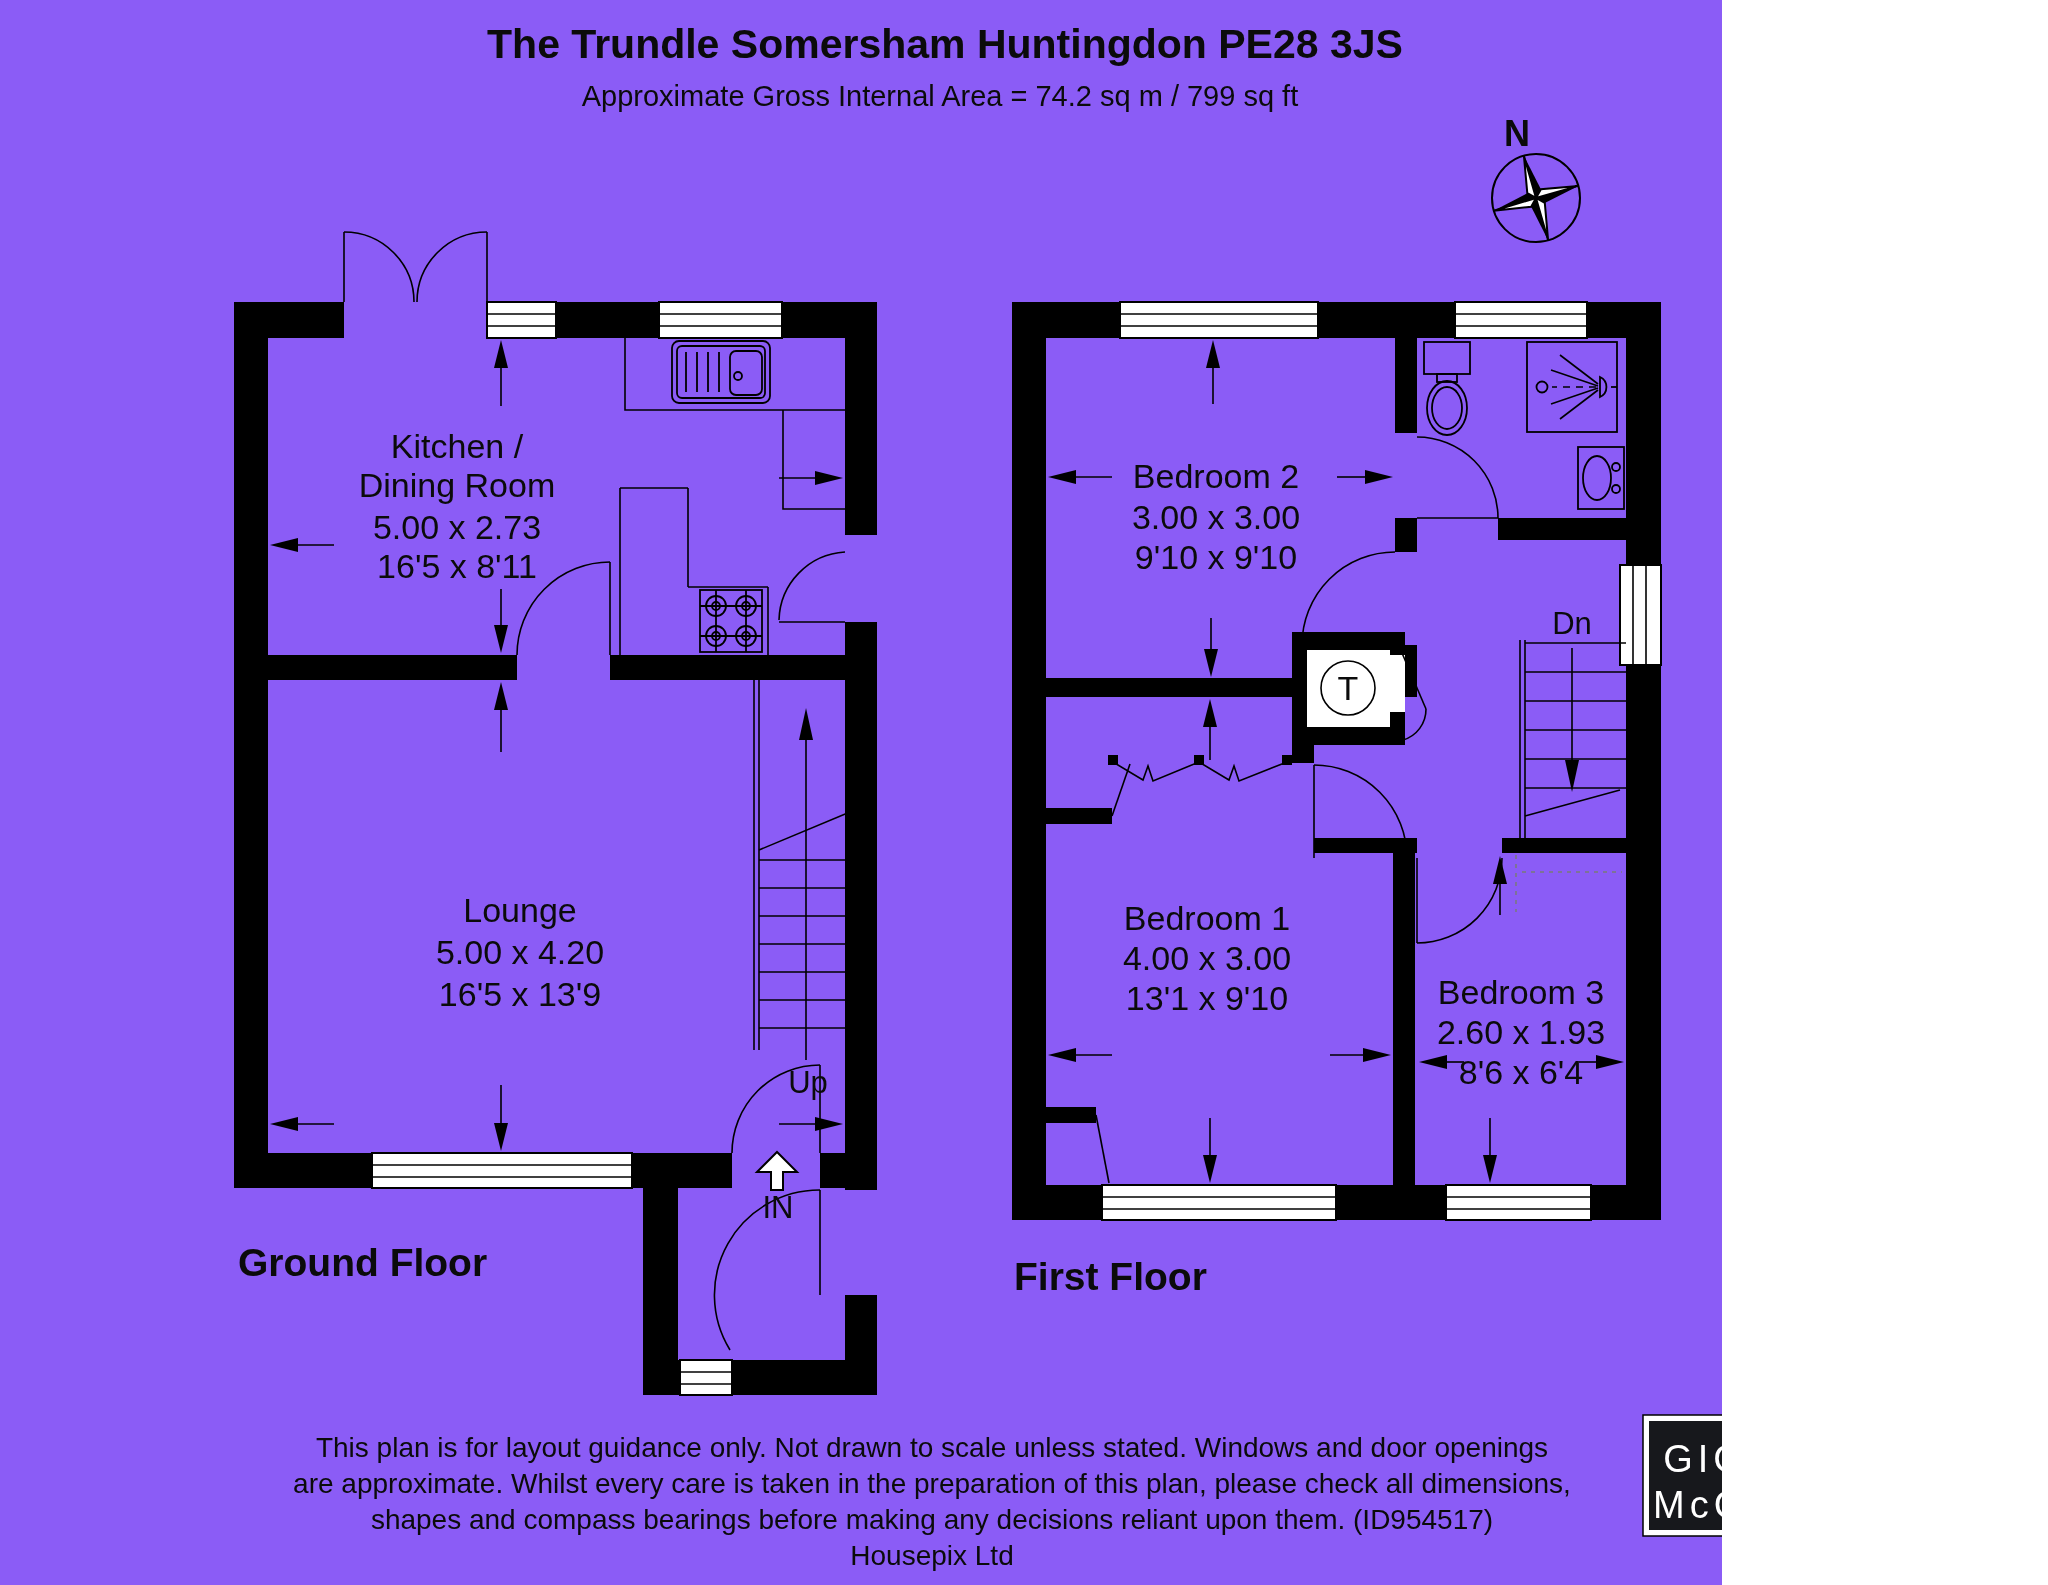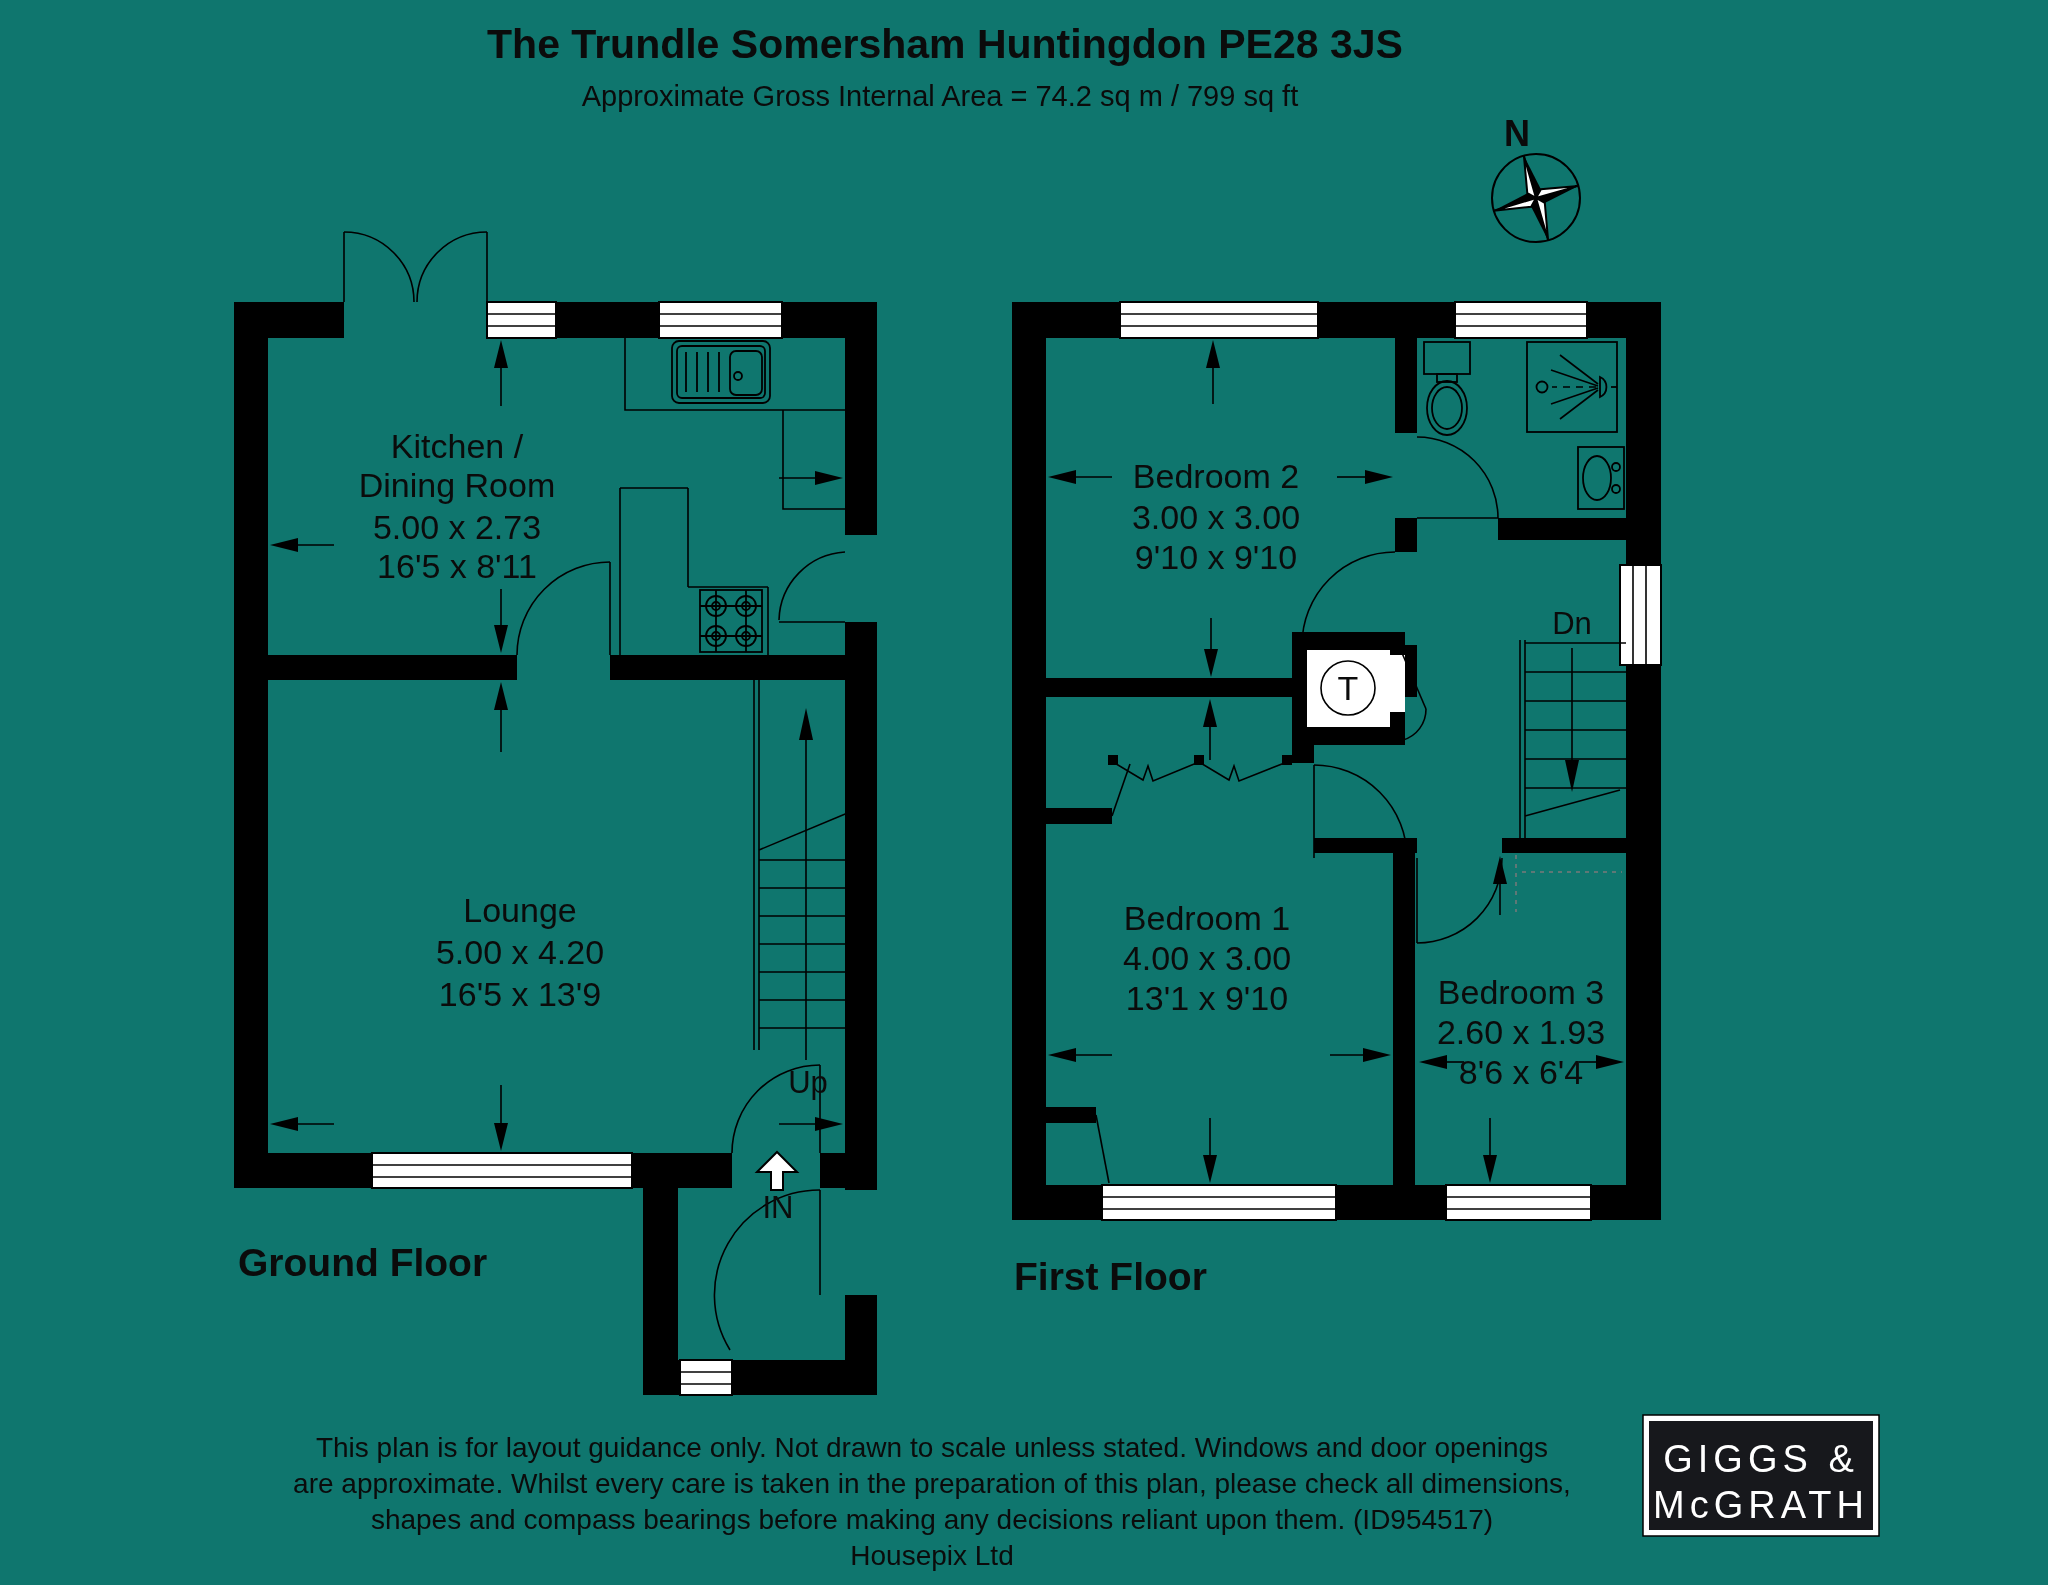--- a/index.html
+++ b/index.html
@@ -1,16 +1,16 @@
 <!DOCTYPE html>
 <html><head>
 <meta charset="utf-8">
 <style>
   html,body{margin:0;padding:0;background:#fff;}
-  .page{position:relative;width:2048px;height:1585px;background:#0f766e;overflow:hidden;
+  .page{position:relative;width:1722px;height:1585px;background:#8b5cf6;overflow:hidden;
         font-family:"Liberation Sans", sans-serif;}
   svg{position:absolute;left:0;top:0;}
   .wall{fill:#000000;stroke:none;}
   .thin{fill:none;stroke:#000000;stroke-width:2;}
   .thin15{fill:none;stroke:#000000;stroke-width:1.6;}
   .fix{fill:none;stroke:#000000;stroke-width:1.8;}
   .win{fill:#ffffff;stroke:#000000;stroke-width:2;}
   .dim{stroke:#000000;stroke-width:1.6;}
   .dimhead{fill:#000000;stroke:none;}
   .dashed{fill:none;stroke:#7a7a7a;stroke-width:1.5;stroke-dasharray:4 5;}

